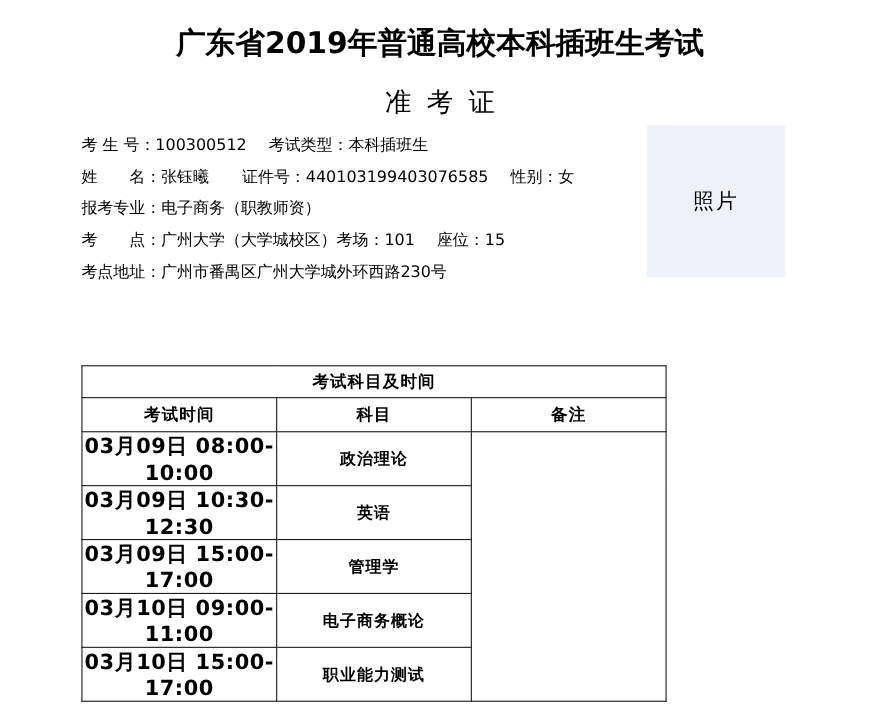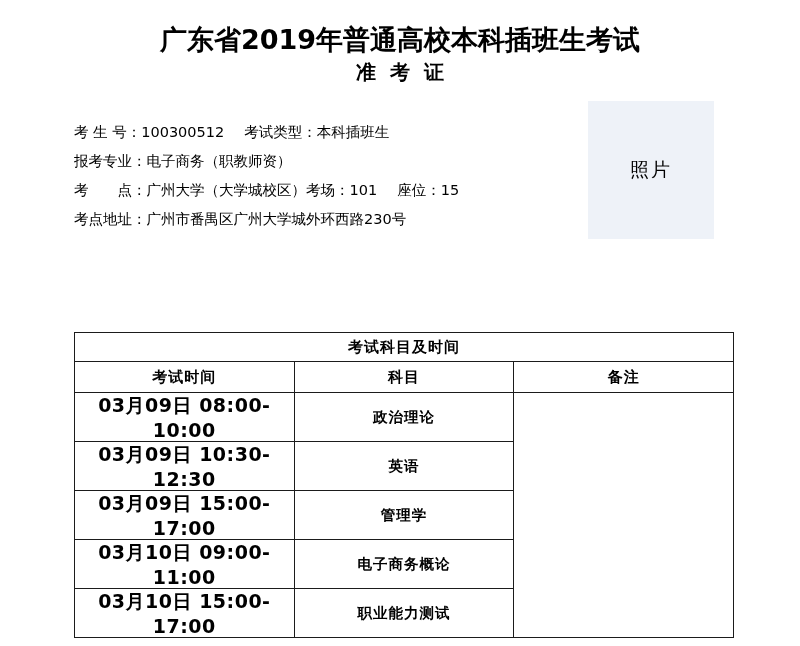--- a/index.html
+++ b/index.html
@@ -29,25 +29,25 @@
     padding-top: 22px;
   }
   .title-main {
     font-size: 27px;
     font-weight: bold;
     letter-spacing: 0px;
     line-height: 1.3;
     font-family: "DejaVu Sans", "Liberation Sans", sans-serif;
   }
   .title-sub {
-    font-size: 20px;
-    font-weight: bold;
+    font-size: 24px;
+    font-weight: normal;
     letter-spacing: 14px;
     line-height: 1.4;
-    margin-top: 1px;
+    margin-top: 20px;
     padding-left: 14px;
   }
 
   
   .info-area {
     position: absolute;
     left: 74px;
     top: 118px;
     width: 520px;
     font-size: 14.5px;
@@ -63,37 +63,37 @@
     letter-spacing: 0;
   }
   .val { display: inline-block; }
   .gap-md { display: inline-block; width: 20px; }
   .gap-lg { display: inline-block; width: 30px; }
 
   
   .photo-box {
     position: absolute;
     left: 588px;
-    top: 101px;
+    top: 114px;
     width: 126px;
     height: 138px;
     background: #eef2f8;
     display: flex;
     align-items: center;
     justify-content: center;
     font-size: 19px;
     letter-spacing: 2px;
   }
 
   
   .exam-table {
     position: absolute;
     left: 74px;
     top: 332px;
-    width: 660px;
+    width: 532px;
     border-collapse: collapse;
     table-layout: fixed;
   }
   .exam-table td, .exam-table th {
     border: 1px solid #1b1b1b;
     text-align: center;
     font-weight: bold;
     padding: 0;
   }
   .exam-table .head-all {
@@ -129,20 +129,23 @@
     <div class="title-main">广东省2019年普通高校本科插班生考试</div>
     <div class="title-sub">准考证</div>
   </div>
 
   <div class="info-area">
 
     <div class="info-row">
       <span class="lbl">考 生 号：</span><span class="val">100300512</span><span class="gap-md"></span><span class="lbl">考试类型：</span><span class="val">本科插班生</span>
     </div>
 
+    <div class="info-row">
+      <span class="lbl">姓　　名：</span><span class="val">张钰曦</span><span class="gap-lg"></span><span class="lbl">证件号：</span><span class="val">440103199403076585</span><span class="gap-md"></span><span class="lbl">性别：</span><span class="val">女</span>
+    </div>
 
 
     <div class="info-row">
       <span class="lbl">报考专业：</span><span class="val">电子商务（职教师资）</span>
     </div>
 
     <div class="info-row">
       <span class="lbl">考　　点：</span><span class="val">广州大学（大学城校区）</span><span class="lbl">考场：</span><span class="val">101</span><span class="gap-md"></span><span class="lbl">座位：</span><span class="val">15</span>
     </div>
 

